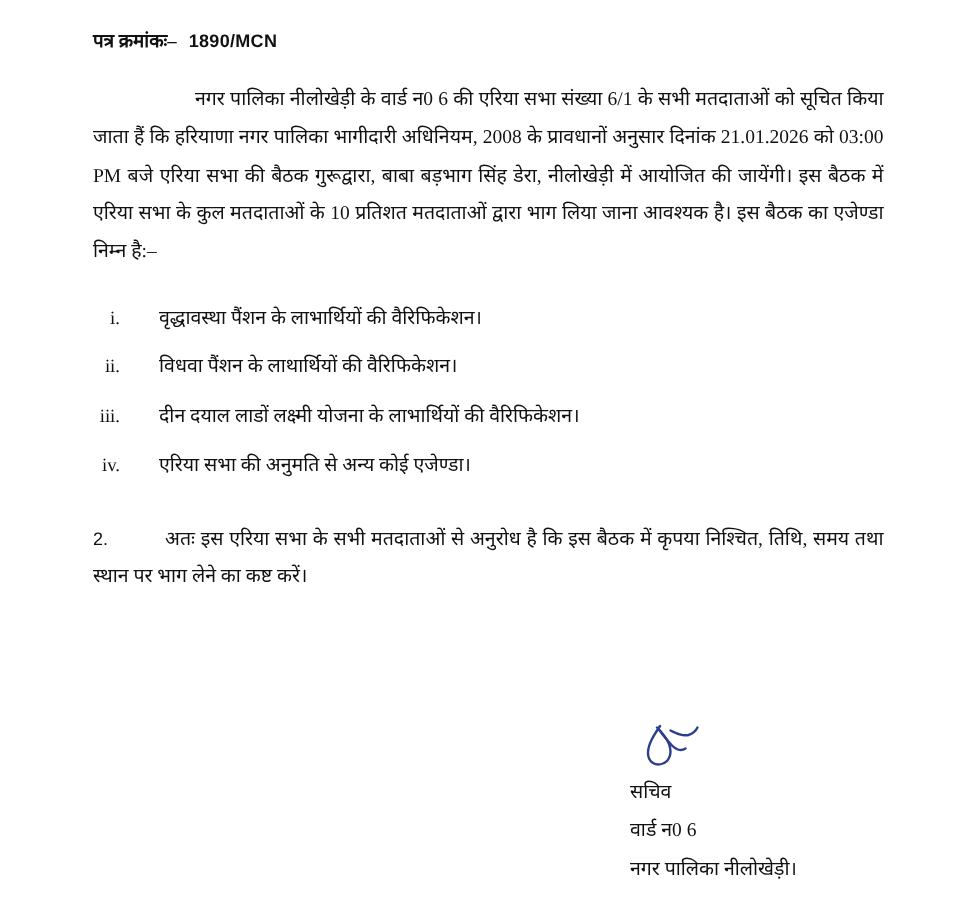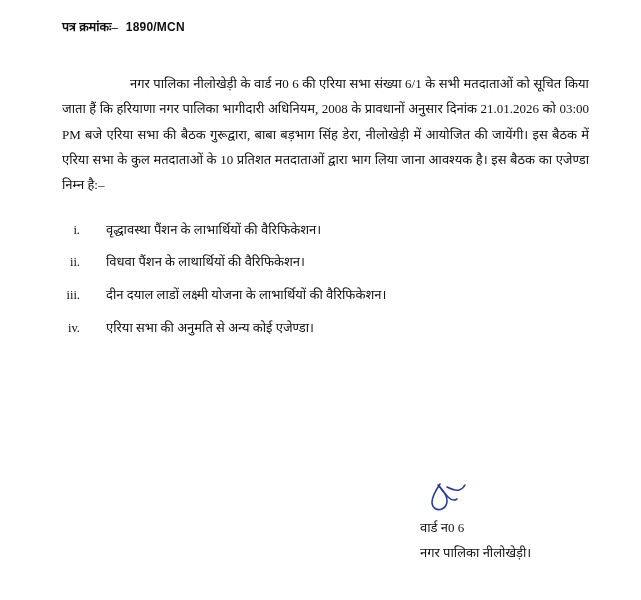--- a/index.html
+++ b/index.html
@@ -68,21 +68,21 @@
     font-family: "Liberation Sans", sans-serif;
     font-size: 12px;
     letter-spacing: 0.2px;
   }
   .meta-left .val { margin-left: 8px; }
   .meta-right .val { margin-left: 5px; }
 
   
   .body-block {
     padding: 0 52px 0 62px;
-    margin-top: 36px;
+    margin-top: 18px;
   }
   p.para {
     text-align: justify;
     text-justify: inter-word;
     font-size: 13px;
     line-height: 1.95;
     margin: 0;
     text-indent: 68px;
   }
 
@@ -172,30 +172,34 @@
       <li>
         <span class="marker">iii.</span>
         <span class="atext">दीन दयाल लाडों लक्ष्मी योजना के लाभार्थियों की वैरिफिकेशन।</span>
       </li>
       <li>
         <span class="marker">iv.</span>
         <span class="atext">एरिया सभा की अनुमति से अन्य कोई एजेण्डा।</span>
       </li>
     </ul>
 
+    <div class="closing">
+      <p><span class="lbl">2.</span><span>अतः इस एरिया सभा के सभी मतदाताओं से अनुरोध है कि इस बैठक में कृपया निश्चित, तिथि, समय तथा स्थान पर भाग लेने का कष्ट करें।</span></p>
+    </div>
 
   </div>
 
   <div class="sign-block">
     <div class="sign-mark">
       <svg width="60" height="34" viewBox="0 0 60 34" aria-hidden="true">
         <g fill="none" stroke="#2b3f8c" stroke-width="1.6" stroke-linecap="round">
           <path d="M18 4 C14 10, 10 16, 10 22 C10 28, 15 31, 20 29 C25 27, 26 21, 24 16 C22 11, 18 7, 16 5"></path>
           <path d="M17 6 C20 10, 23 14, 26 17 C29 20, 32 21, 35 19"></path>
           <path d="M25 7 C29 9, 33 11, 37 10 C40 9, 42 7, 43 5"></path>
         </g>
       </svg>
     </div>
+    <div class="sign-line">सचिव</div>
     <div class="sign-line">वार्ड न0 6</div>
     <div class="sign-line">नगर पालिका नीलोखेड़ी।</div>
   </div>
 
 </div>
 
 </body></html>

